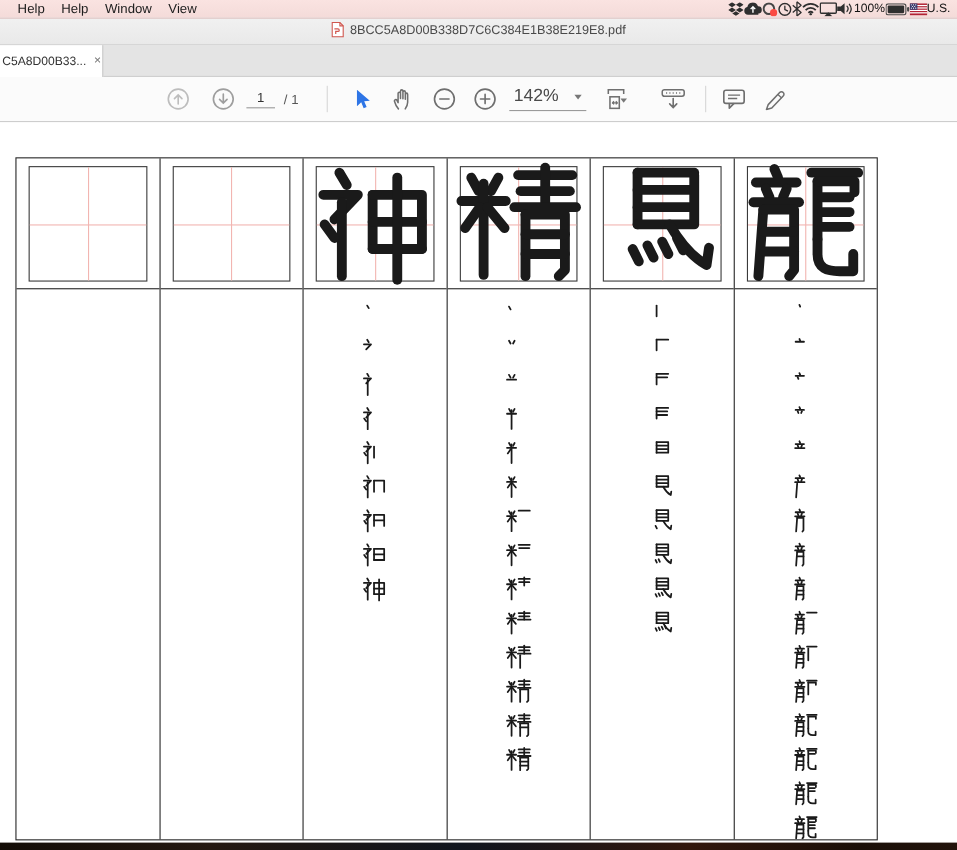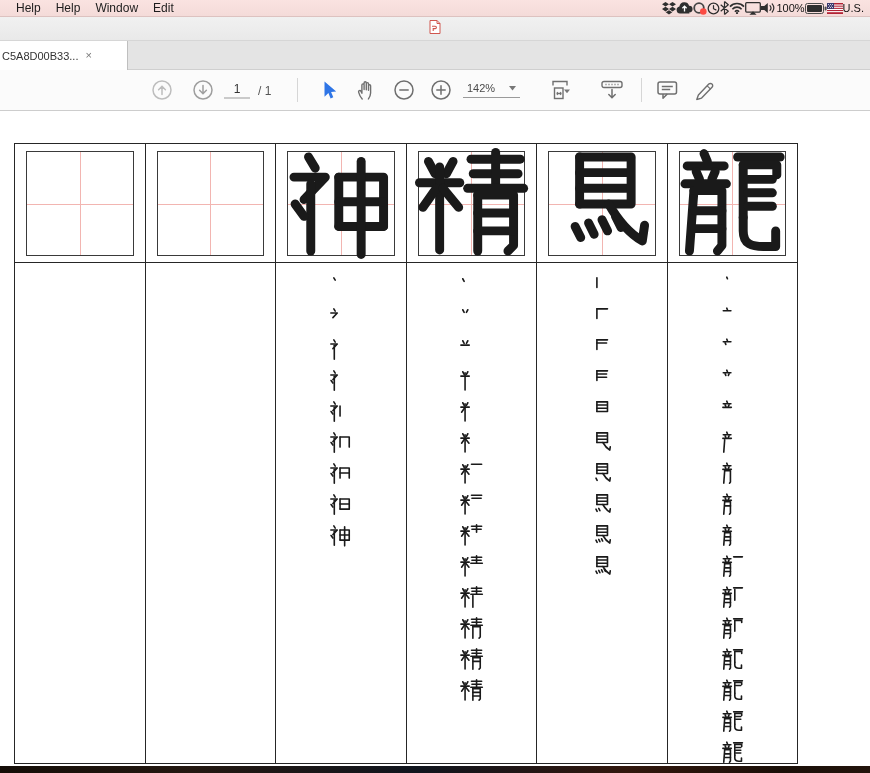--- a/index.html
+++ b/index.html
@@ -14,35 +14,35 @@
   .status-items{position:absolute;right:6px;top:0;height:16px;display:flex;align-items:center;}
   .status-items svg{display:block;}
   .status-label{font-size:11px;color:#111;}
   
   .titlebar{position:absolute;top:16px;left:0;right:0;height:24px;
     background:linear-gradient(#f1f1f1,#e9e9e9);border-bottom:1px solid #d6d6d6;
     display:flex;align-items:center;justify-content:center;gap:5px;font-size:11.5px;color:#4a4a4a;z-index:29;}
   
   .tabbar{position:absolute;top:41px;left:0;right:0;height:28px;background:#e4e4e4;
     border-bottom:1px solid #cfcfcf;z-index:28;}
-  .tab{position:absolute;left:0;top:0;width:128px;height:29px;background:#fff;
+  .tab{position:absolute;left:0;top:0;width:94px;height:29px;background:#fff;
     border-right:1px solid #bfbfbf;display:flex;align-items:center;font-size:11px;color:#333;
     padding-left:2px;box-sizing:border-box;overflow:hidden;white-space:nowrap;}
   .tab-close{margin-left:7px;color:#777;font-size:11px;line-height:1;cursor:default;}
   
   .toolbar{position:absolute;top:70px;left:0;right:0;height:40px;background:#fbfbfb;
     border-bottom:1px solid #cdcdcd;z-index:27;}
   .tool{position:absolute;top:50%;transform:translateY(-50%);display:flex;align-items:center;}
   .tool svg{display:block;}
   .sep{position:absolute;top:8px;width:1px;height:24px;background:#d6d6d6;}
   .page-num{width:26px;border:none;outline:none;background:transparent;text-align:center;
     font-size:12px;color:#333;border-bottom:1px solid #9a9a9a;font-family:inherit;padding:0 0 2px 0;}
   .page-total{font-size:12px;color:#555;margin-left:8px;}
   .zoom-box{border-bottom:1px solid #9a9a9a;padding:0 4px 3px 4px;display:flex;align-items:center;gap:14px;cursor:default;}
-  .zoom-label{font-size:11px;color:#4a4a4a;}
+  .zoom-label{font-size:16px;color:#4a4a4a;}
   
   .pdf-page{position:absolute;top:110px;left:0;width:870px;height:656px;background:#fff;}
   .sheet{position:absolute;left:14px;top:33px;width:784px;height:621px;
     border:1.5px solid #262626;box-sizing:border-box;display:flex;background:#fff;}
   .col{flex:1;display:flex;flex-direction:column;border-right:1.5px solid #262626;min-width:0;}
   .col:last-child{border-right:none;}
   .cell-head{height:118px;flex:none;border-bottom:1.5px solid #262626;position:relative;}
   .pbox{position:absolute;left:11px;right:11px;top:7px;bottom:6px;border:1.5px solid #3a3a3a;}
   .ch-v{position:absolute;left:50%;top:0;bottom:0;width:1px;}
   .ch-h{position:absolute;top:50%;left:0;right:0;height:1px;}
@@ -54,21 +54,21 @@
     background:linear-gradient(90deg,#140d07,#241811 22%,#10151e 48%,#32170d 72%,#1a0f08 90%,#23140c);}
 </style>
 </head>
 <body>
 
 <div class="menubar">
   <div class="menu-items">
     <span class="menu-item">Help</span>
     <span class="menu-item">Help</span>
     <span class="menu-item">Window</span>
-    <span class="menu-item">Edit</span>
+    <span class="menu-item">View</span>
   </div>
   <div class="status-items">
     <span>
         <svg width="14" height="13" viewBox="0 0 14 13">
           <path fill="#2f2f2f" d="M3.5,0 L7,2.3 3.5,4.6 0,2.3 Z M10.5,0 L14,2.3 10.5,4.6 7,2.3 Z M3.5,4.8 L7,7.1 3.5,9.4 0,7.1 Z M10.5,4.8 L14,7.1 10.5,9.4 7,7.1 Z M7,8.2 L10.3,10.2 7,12.4 3.7,10.2 Z"></path>
         </svg>
       </span>
     <span>
         <svg width="17" height="12" viewBox="0 0 17 12">
           <path fill="#2f2f2f" d="M4,11.5 a3.6,3.6 0 0 1 -0.6,-7.1 a5,5 0 0 1 9.7,-0.7 a3.3,3.3 0 0 1 0.3,6.6 l0,1.2 Z"></path>
@@ -145,20 +145,21 @@
     <span class="status-label">U.S.</span>
   </div>
 </div>
 
 <div class="titlebar">
   <span><svg width="12" height="14" viewBox="0 0 12 14">
         <path d="M1,0.5 H8 L11,3.5 V13.5 H1 Z" fill="#fff" stroke="#d0564e"></path>
         <path d="M8,0.5 V3.5 H11" fill="none" stroke="#d0564e"></path>
         <path d="M3,6.2 h3.2 c1.6,0 1.6,2.4 0,2.4 H4.2 V11" stroke="#d0564e" fill="none" stroke-width="1.1"></path>
       </svg></span>
+  <span>8BCC5A8D00B338D7C6C384E1B38E219E8.pdf</span>
 </div>
 
 <div class="tabbar">
   <div class="tab">
     <span>C5A8D00B33...</span>
     <span class="tab-close">×</span>
   </div>
 </div>
 
 <div class="toolbar">

